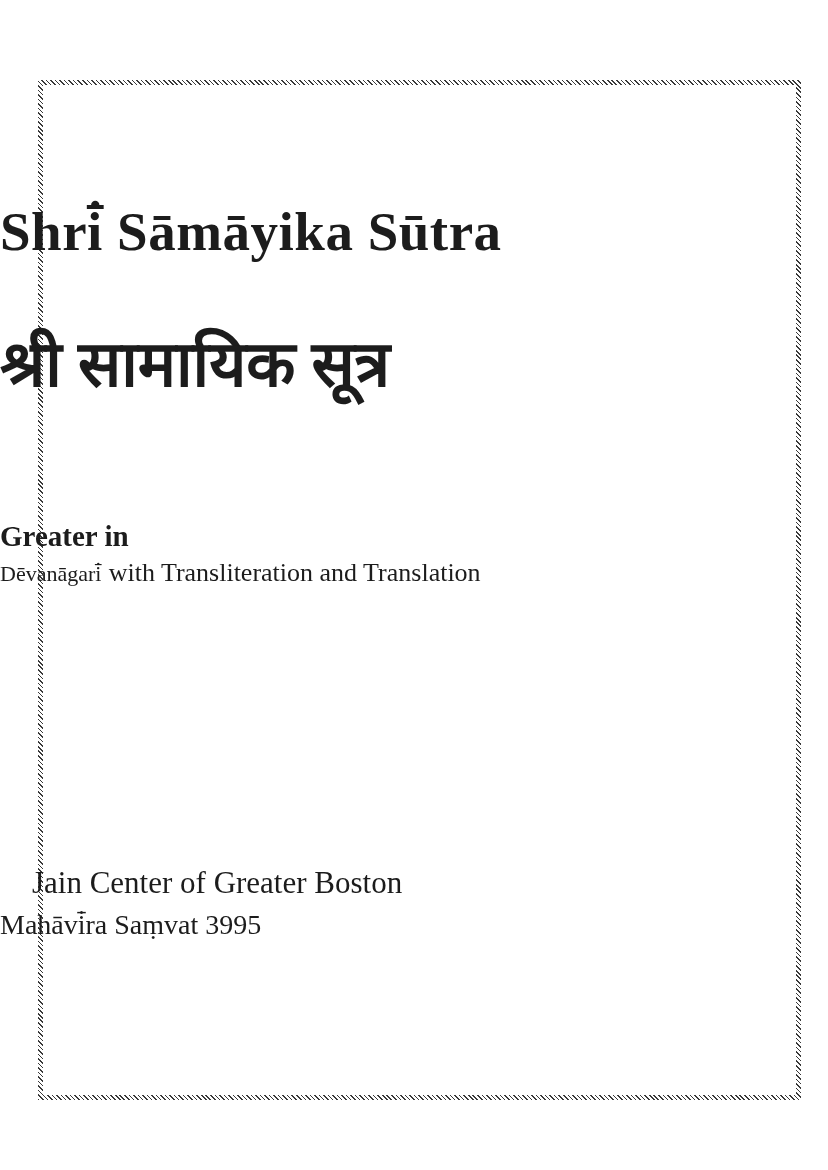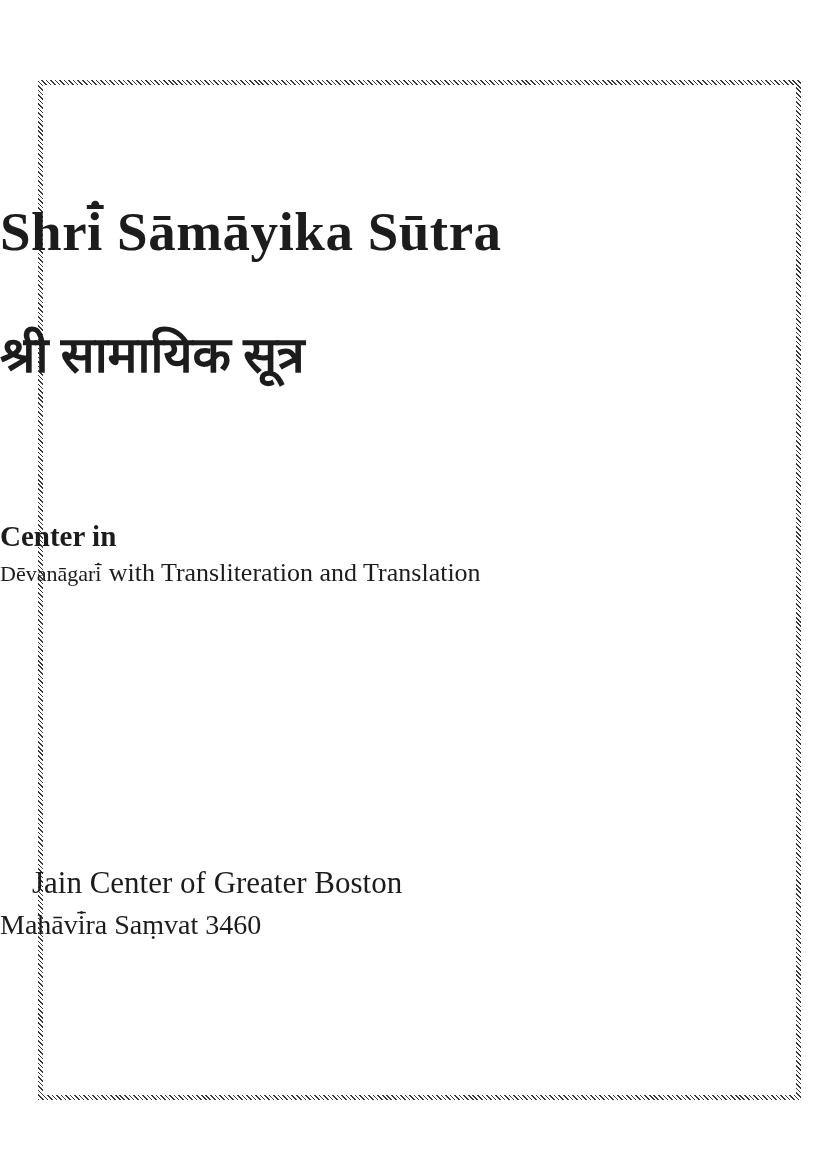--- a/index.html
+++ b/index.html
@@ -41,21 +41,21 @@
   }
   .title-latin {
     top: 198px;
     font-size: 55px;
     font-weight: bold;
     line-height: 1.25;
     letter-spacing: 0.5px;
   }
   .title-devanagari {
     top: 322px;
-    font-size: 50px;
+    font-size: 64px;
     font-weight: bold;
     line-height: 1.35;
   }
   .written-in {
     top: 518px;
     font-size: 29px;
     font-weight: bold;
     line-height: 1.25;
   }
   .script-line {
@@ -90,24 +90,24 @@
 <body>
 
 <div class="page">
 
   <div class="frame"></div>
 
   <div class="centered title-latin">Shri̇̄ Sāmāyika Sūtra</div>
 
   <div class="centered title-devanagari">श्री सामायिक सूत्र</div>
 
-  <div class="centered written-in">Center in</div>
+  <div class="centered written-in">Greater in</div>
 
   <div class="centered script-line">
     <span class="script-name">Dēvanāgari̇̄</span><span class="script-rest">with Transliteration and Translation</span>
   </div>
 
   <div class="centered publisher">Jain Center of Greater Boston</div>
 
-  <div class="centered era-line">Mahāvi̇̄ra Saṃvat 3460</div>
+  <div class="centered era-line">Mahāvi̇̄ra Saṃvat 3995</div>
 
 
 </div>
 
 </body></html>

